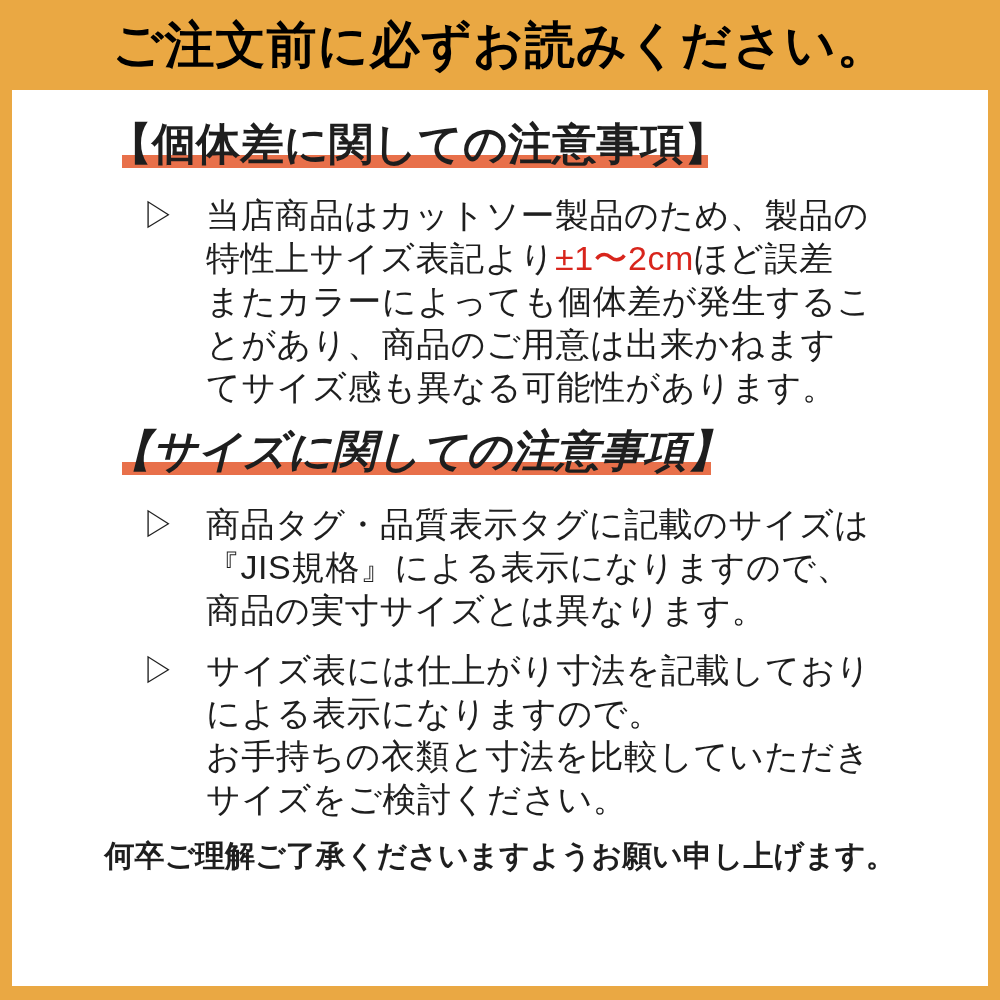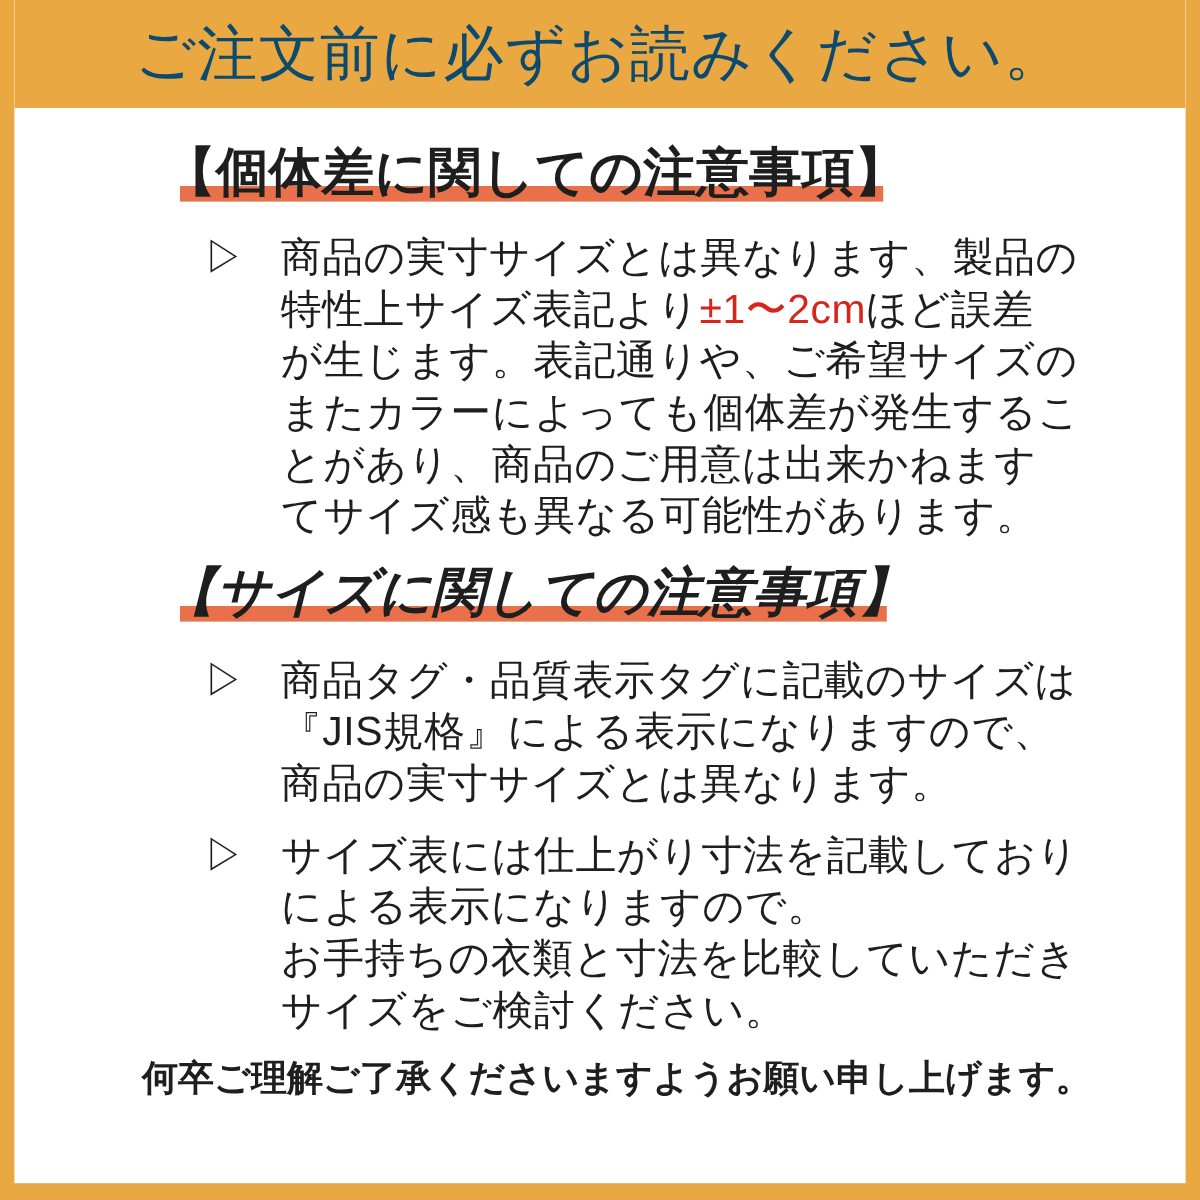--- a/index.html
+++ b/index.html
@@ -28,28 +28,28 @@
   
   .banner{
     width:100%;
     height:90px;
     background:var(--frame-orange);
     display:flex;
     align-items:center;
     justify-content:center;
   }
   .banner-text{
-    color:#0c4a6e;
+    color:#000000;
     font-size:50px;
-    font-weight:normal;
+    font-weight:bold;
     letter-spacing:1px;
     white-space:nowrap;
   }
   
-  .content{ padding-top:26px;padding-left:28px; }
+  .content{ padding-top:26px; }
   .heading{
     display:table;
     position:relative;
     margin:0 0 22px 96px;
     font-size:44px;
     line-height:56px;
     font-weight:bold;
     white-space:nowrap;
   }
   .heading::before{
@@ -105,23 +105,22 @@
 
   <main class="content">
 
     <h2 class="heading">
       <span class="heading-txt">【個体差に関しての注意事項】</span>
     </h2>
 
     <div class="bullet">
       <span class="marker">▷</span>
       <div class="lines">
-        <div>商品の実寸サイズとは異なります、製品の</div>
+        <div>当店商品はカットソー製品のため、製品の</div>
         <div><span>特性上サイズ表記より</span><span class="red">±1〜2cm</span><span>ほど誤差</span></div>
-        <div>が生じます。表記通りや、ご希望サイズの</div>
         <div>またカラーによっても個体差が発生するこ</div>
         <div>とがあり、商品のご用意は出来かねます</div>
         <div>てサイズ感も異なる可能性があります。</div>
       </div>
     </div>
 
     <h2 class="heading second">
       <span class="heading-txt">【サイズに関しての注意事項】</span>
     </h2>
 

